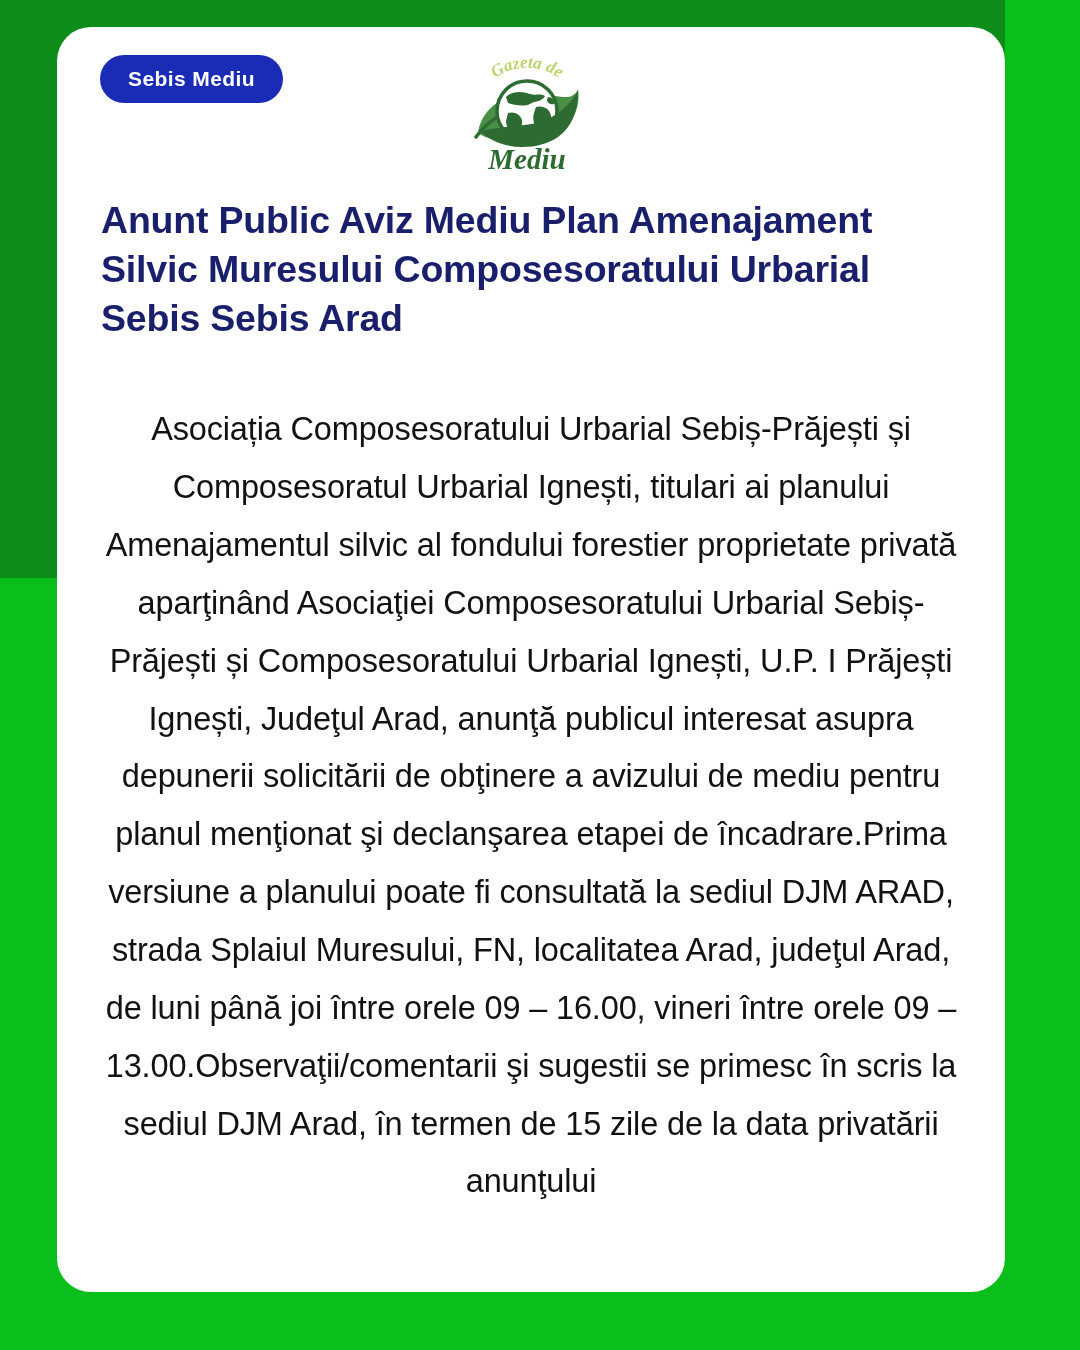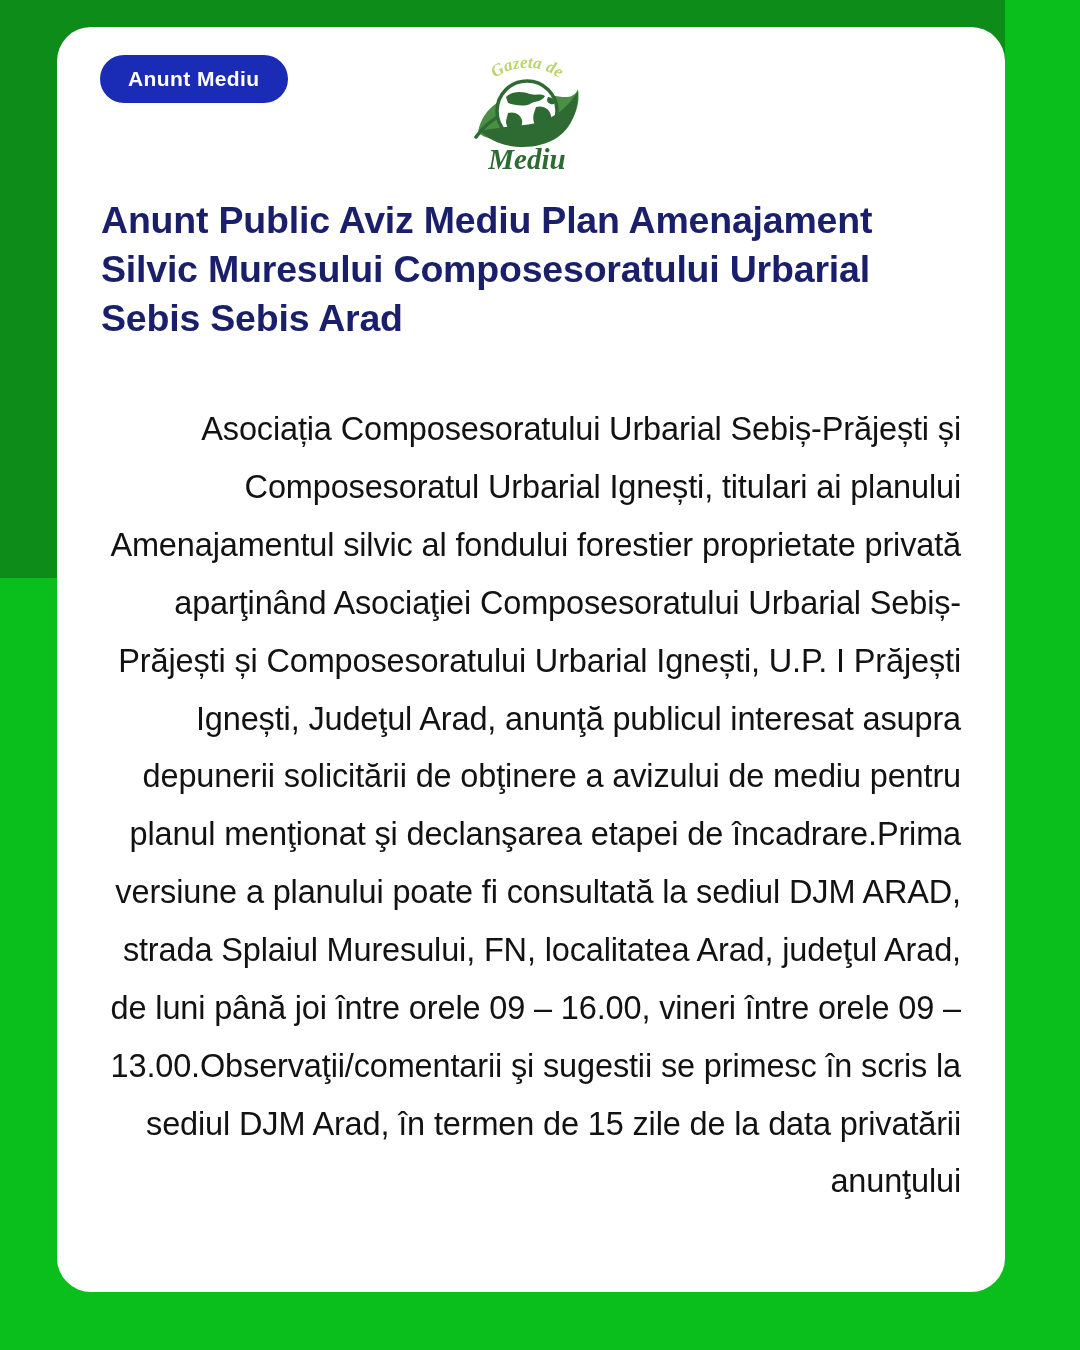--- a/index.html
+++ b/index.html
@@ -97,36 +97,36 @@
   }
 
   
   .body-copy {
     margin: 0 44px;
     padding-top: 58px;
     color: #121212;
     font-size: 32.5px;
     line-height: 1.78;
     letter-spacing: -0.15px;
-    text-align: right;
+    text-align: center;
   }
 </style>
 </head>
 <body>
 
 <div class="bg-root">
   <div class="bg-dark-top"></div>
   <div class="bg-bright-right"></div>
 </div>
 
 <div class="card">
 
   <div class="header">
 
-    <div class="badge">Anunt Mediu</div>
+    <div class="badge">Sebis Mediu</div>
 
     <div class="logo">
       <svg viewBox="0 0 134 134" xmlns="http://www.w3.org/2000/svg" aria-hidden="true">
         <defs>
           <path id="arcTop" d="M 18,62 A 50,44 0 0 1 116,62" fill="none"></path>
         </defs>
 
         <path d="M 18,92 C 22,64 50,50 74,52 C 98,54 112,62 118,48
                  C 122,74 104,96 78,100 C 52,104 30,100 18,92 Z" fill="#3F8A3C" opacity="0.95"></path>
         <path d="M 16,96 C 30,76 52,66 76,66" stroke="#2E6B32" stroke-width="3.5" fill="none" stroke-linecap="round"></path>

